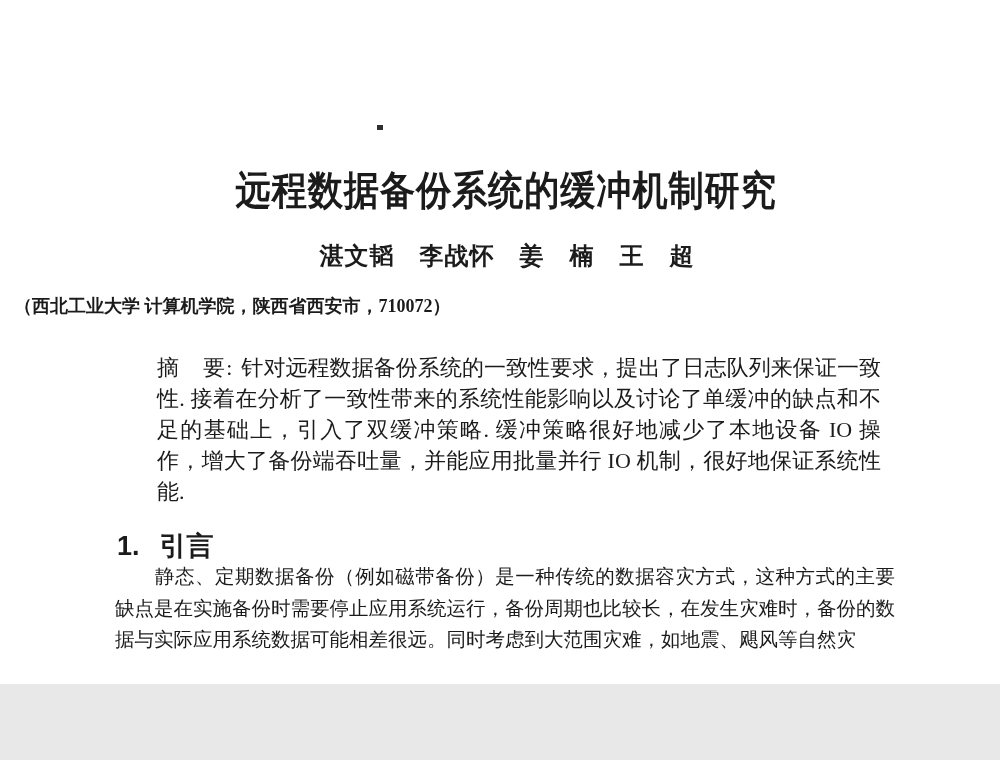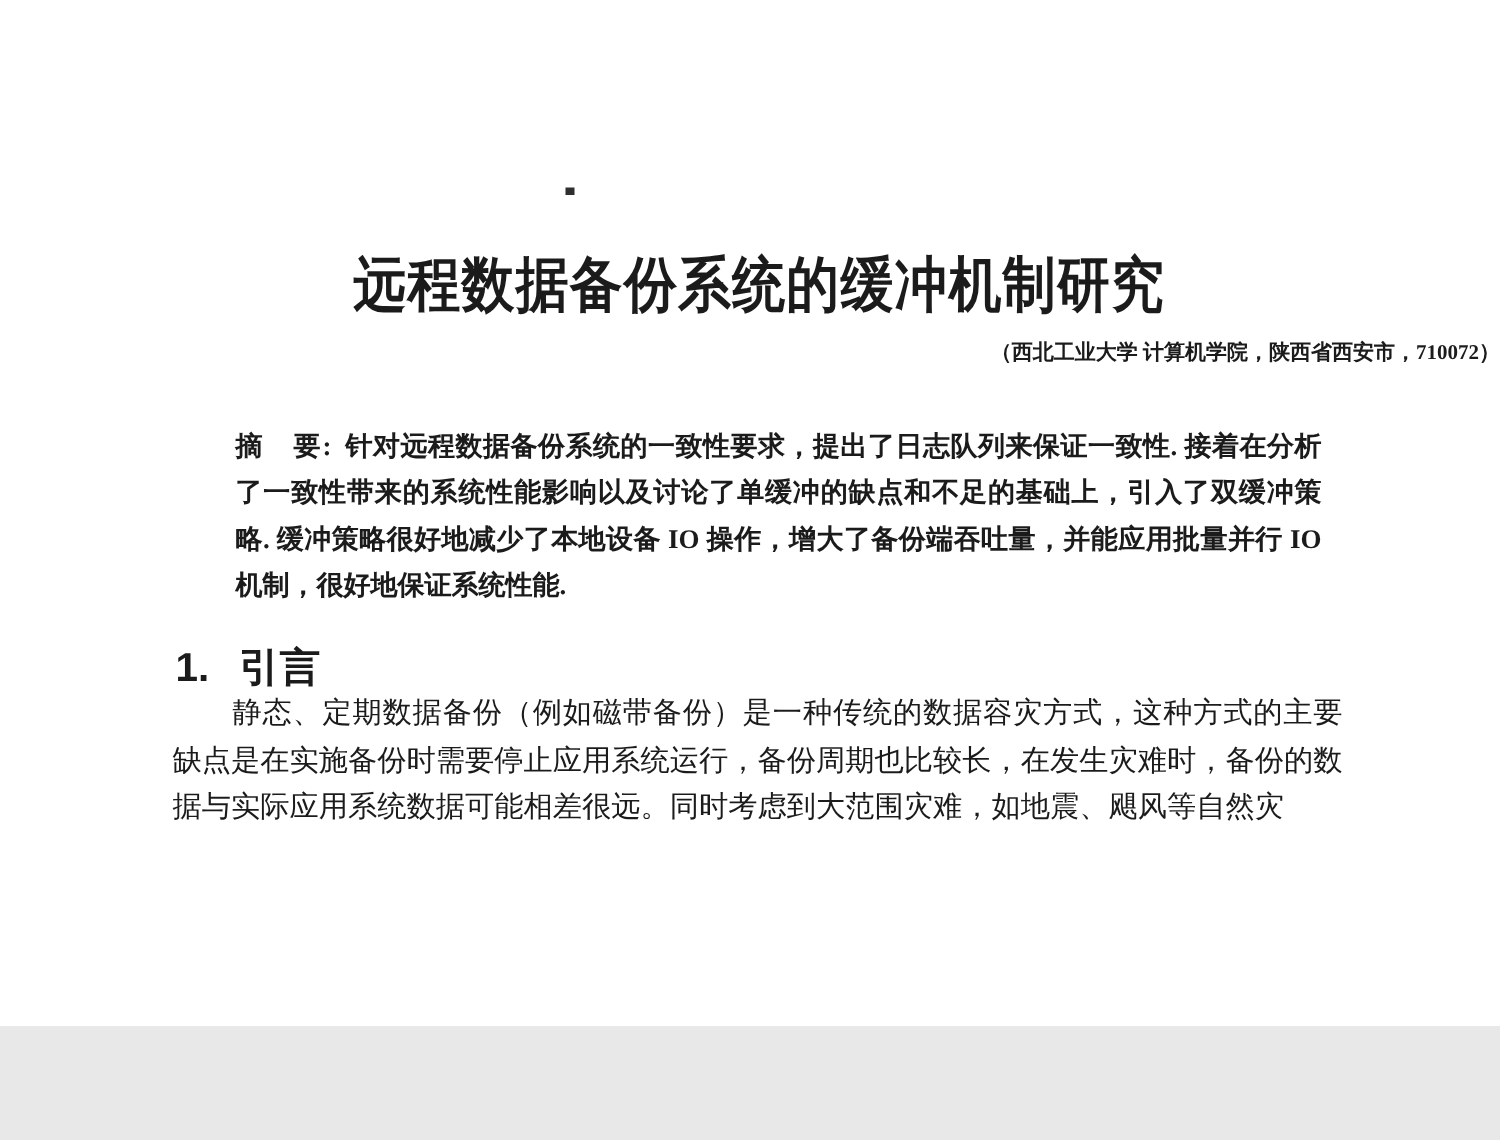--- a/index.html
+++ b/index.html
@@ -35,32 +35,32 @@
   .authors {
     margin-top: 28px;
     padding-left: 14px;
     text-align: center;
     font-size: 24px;
     line-height: 28px;
     font-weight: 600;
     letter-spacing: 1px;
   }
   .affiliation {
-    margin-top: 10px;
+    margin-top: 24px;
     padding-left: 14px;
-    text-align: right;
-    font-size: 14px;
+    text-align: left;
+    font-size: 18px;
     line-height: 24px;
     font-weight: 600;
   }
   .abstract {
     margin: 34px 119px 0 157px;
-    font-size: 18px;
+    font-size: 22px;
     line-height: 31px;
-    font-weight: bold;
+    font-weight: normal;
     text-align: justify;
   }
   .abstract .abs-label { letter-spacing: 1px; padding-right: 8px; }
   .keywords {
     margin: 0 125px 0 157px;
     font-size: 17.5px;
     line-height: 31px;
     font-weight: bold;
   }
   .keywords .kw-label { padding-right: 10px; }
@@ -86,20 +86,21 @@
 </style>
 </head>
 <body>
 
 <div class="page">
 
   <div class="speck"></div>
 
   <h1 class="title">远程数据备份系统的缓冲机制研究</h1>
 
+  <div class="authors">湛文韬　李战怀　姜　楠　王　超</div>
 
   <div class="affiliation">（西北工业大学 计算机学院，陕西省西安市，710072）</div>
 
   <div class="abstract">
     <span class="abs-label">摘　要:</span><span>针对远程数据备份系统的一致性要求，提出了日志队列来保证一致性. 接着在分析了一致性带来的系统性能影响以及讨论了单缓冲的缺点和不足的基础上，引入了双缓冲策略. 缓冲策略很好地减少了本地设备 IO 操作，增大了备份端吞吐量，并能应用批量并行 IO 机制，很好地保证系统性能.</span>
   </div>
 
 
   <h2 class="section-heading">
     <span>1.</span>

